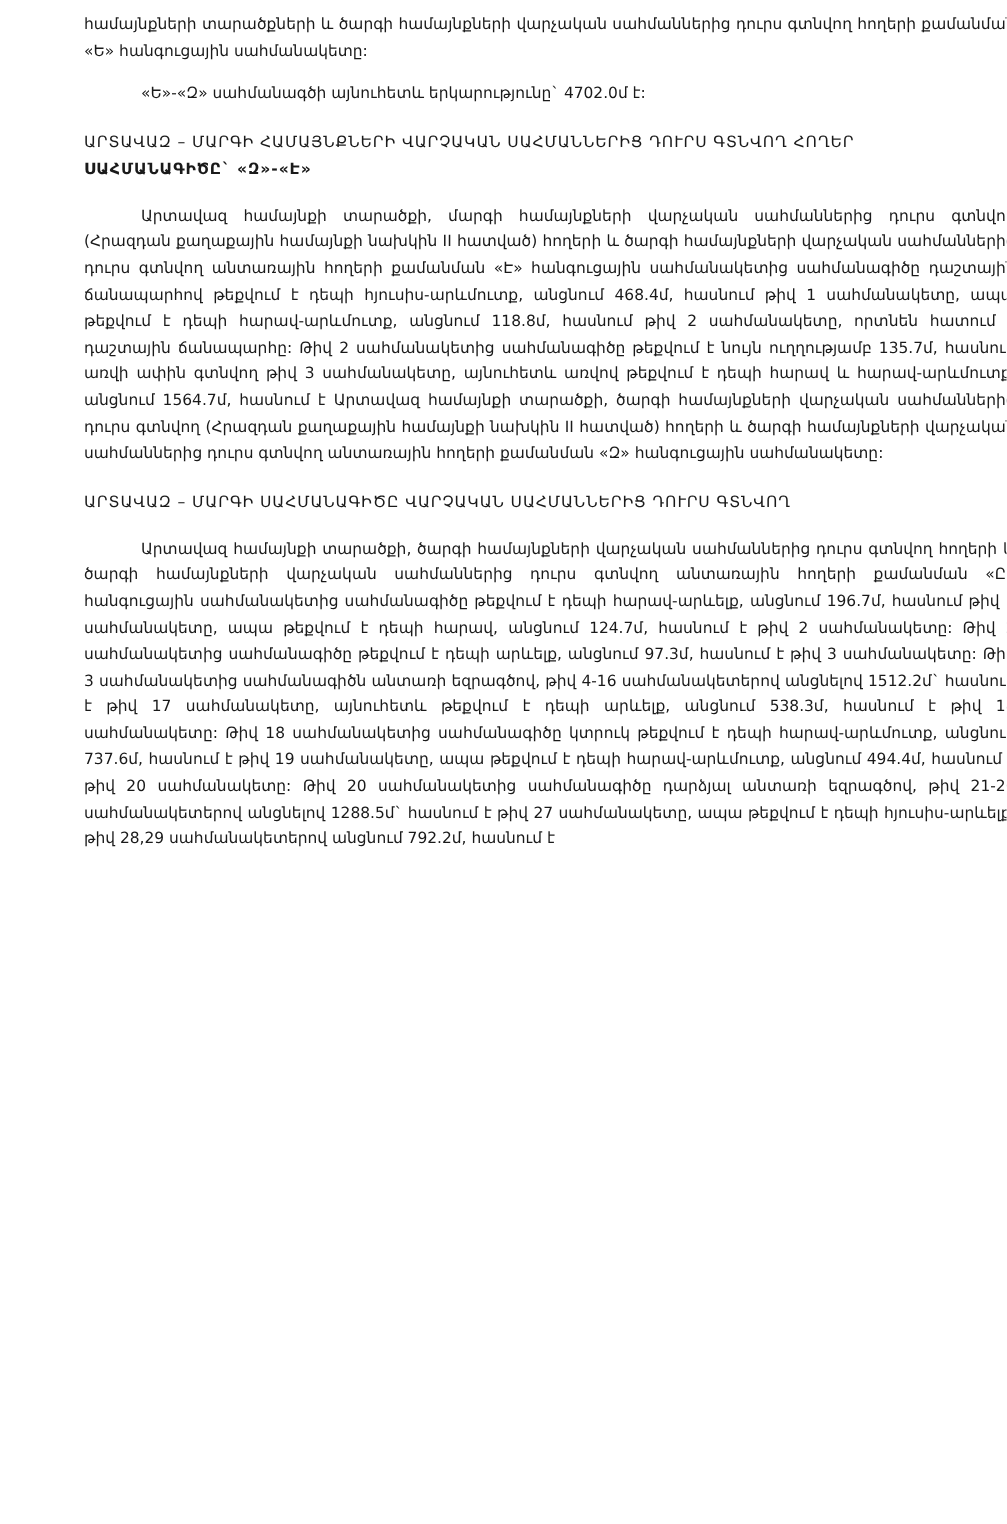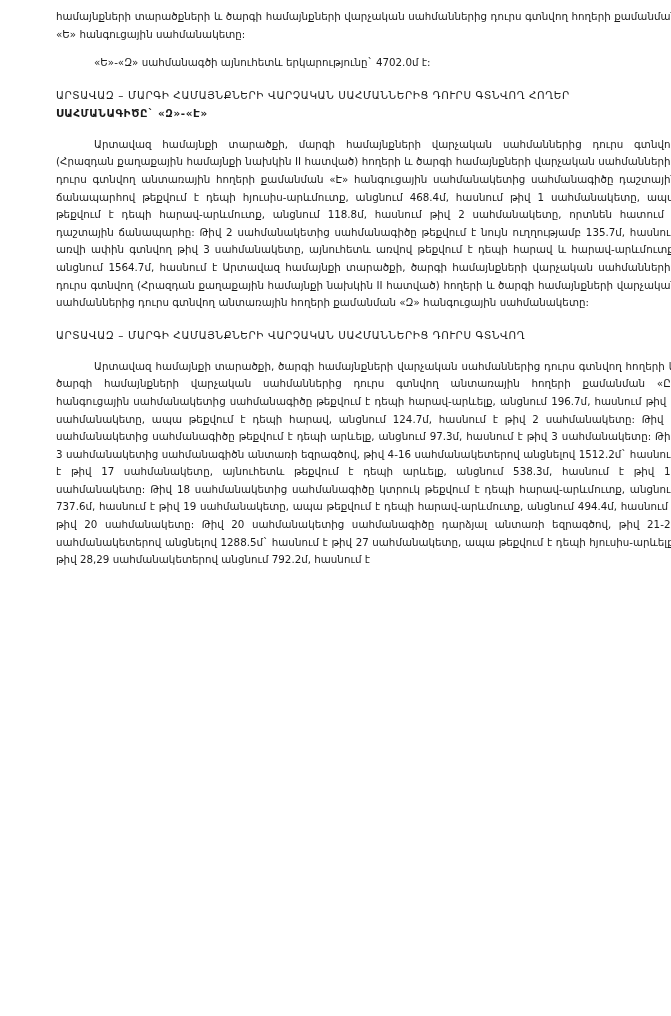--- a/index.html
+++ b/index.html
@@ -63,18 +63,18 @@
 
   <p class="heading">
     <span>ԱՐՏԱՎԱԶ – ՄԱՐԳԻ  ՀԱՄԱՅՆՔՆԵՐԻ ՎԱՐՉԱԿԱՆ  ՍԱՀՄԱՆՆԵՐԻՑ  ԴՈՒՐՍ  ԳՏՆՎՈՂ ՀՈՂԵՐ</span>
     <span class="line2">ՍԱՀՄԱՆԱԳԻԾԸ`  «Զ»-«Է»</span>
   </p>
 
   <p class="para">Արտավազ համայնքի տարածքի, մարգի համայնքների վարչական սահմաններից դուրս գտնվող (Հրազդան քաղաքային համայնքի նախկին II հատված) հողերի և ծարգի համայնքների վարչական սահմաններից դուրս գտնվող անտառային հողերի քամանման «Է» հանգուցային սահմանակետից սահմանագիծը դաշտային ճանապարհով թեքվում է դեպի հյուսիս-արևմուտք, անցնում 468.4մ, հասնում թիվ 1 սահմանակետը, ապա թեքվում է դեպի հարավ-արևմուտք, անցնում 118.8մ, հասնում թիվ 2 սահմանակետը, որտնեն հատում է դաշտային ճանապարհը: Թիվ 2 սահմանակետից սահմանագիծը թեքվում է նույն ուղղությամբ 135.7մ, հասնում առվի ափին գտնվող թիվ 3 սահմանակետը, այնուհետև առվով թեքվում է դեպի հարավ և հարավ-արևմուտք, անցնում 1564.7մ, հասնում է Արտավազ համայնքի տարածքի, ծարգի համայնքների վարչական սահմաններից դուրս գտնվող (Հրազդան քաղաքային համայնքի նախկին II հատված) հողերի և ծարգի համայնքների վարչական սահմաններից   դուրս   գտնվող   անտառային   հողերի   քամանման   «Զ»   հանգուցային սահմանակետը:</p>
 
 
   <p class="heading">
-    <span>ԱՐՏԱՎԱԶ – ՄԱՐԳԻ  ՀԱՄԱՅՆՔՆԵՐԻ ՎԱՐՉԱԿԱՆ  ՍԱՀՄԱՆՆԵՐԻՑ  ԴՈՒՐՍ  ԳՏՆՎՈՂ</span>
+    <span>ԱՐՏԱՎԱԶ – ՄԱՐԳԻ  ՍԱՀՄԱՆԱԳԻԾԸ ՎԱՐՉԱԿԱՆ  ՍԱՀՄԱՆՆԵՐԻՑ  ԴՈՒՐՍ  ԳՏՆՎՈՂ</span>
   </p>
 
   <p class="para">Արտավազ համայնքի տարածքի, ծարգի համայնքների վարչական սահմաններից դուրս գտնվող հողերի և ծարգի համայնքների վարչական սահմաններից դուրս գտնվող անտառային հողերի քամանման «Ը» հանգուցային սահմանակետից սահմանագիծը թեքվում է  դեպի հարավ-արևելք, անցնում 196.7մ, հասնում թիվ 1 սահմանակետը, ապա թեքվում  է դեպի հարավ, անցնում 124.7մ, հասնում է թիվ 2 սահմանակետը: Թիվ 2 սահմանակետից սահմանագիծը թեքվում է դեպի արևելք, անցնում 97.3մ, հասնում է թիվ 3 սահմանակետը: Թիվ 3 սահմանակետից սահմանագիծն անտառի եզրագծով, թիվ 4-16 սահմանակետերով անցնելով 1512.2մ` հասնում է թիվ 17 սահմանակետը, այնուհետև թեքվում է դեպի արևելք, անցնում 538.3մ, հասնում է թիվ 18 սահմանակետը: Թիվ 18 սահմանակետից սահմանագիծը կտրուկ թեքվում է  դեպի հարավ-արևմուտք, անցնում 737.6մ, հասնում է թիվ 19 սահմանակետը, ապա թեքվում է դեպի հարավ-արևմուտք, անցնում 494.4մ, հասնում է թիվ 20 սահմանակետը: Թիվ 20 սահմանակետից սահմանագիծը դարձյալ անտառի եզրագծով, թիվ 21-26 սահմանակետերով անցնելով 1288.5մ` հասնում է թիվ 27 սահմանակետը, ապա թեքվում է դեպի հյուսիս-արևելք, թիվ 28,29 սահմանակետերով անցնում 792.2մ, հասնում է</p>
 
 </div>
 
 </body></html>

